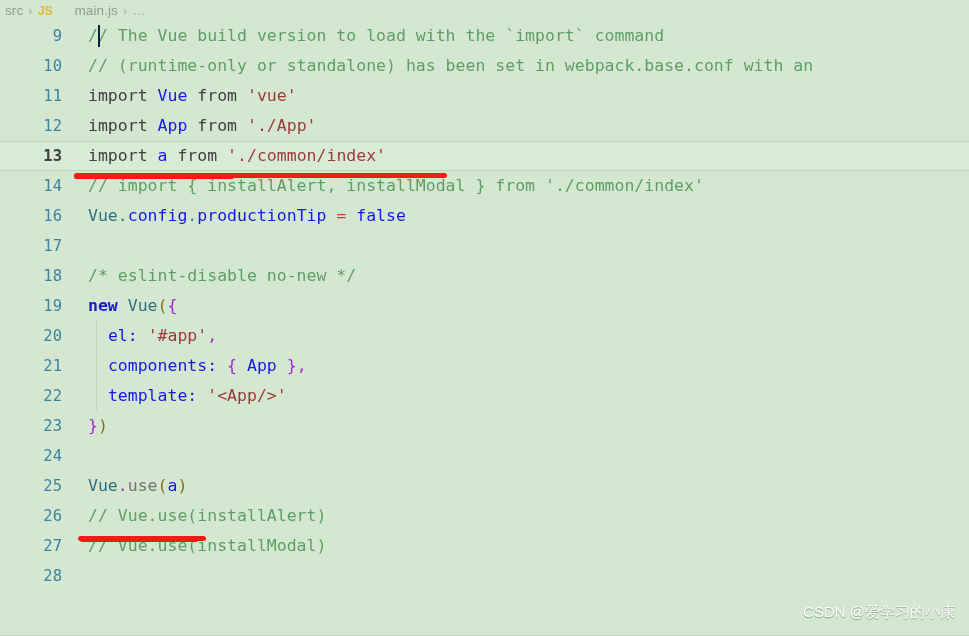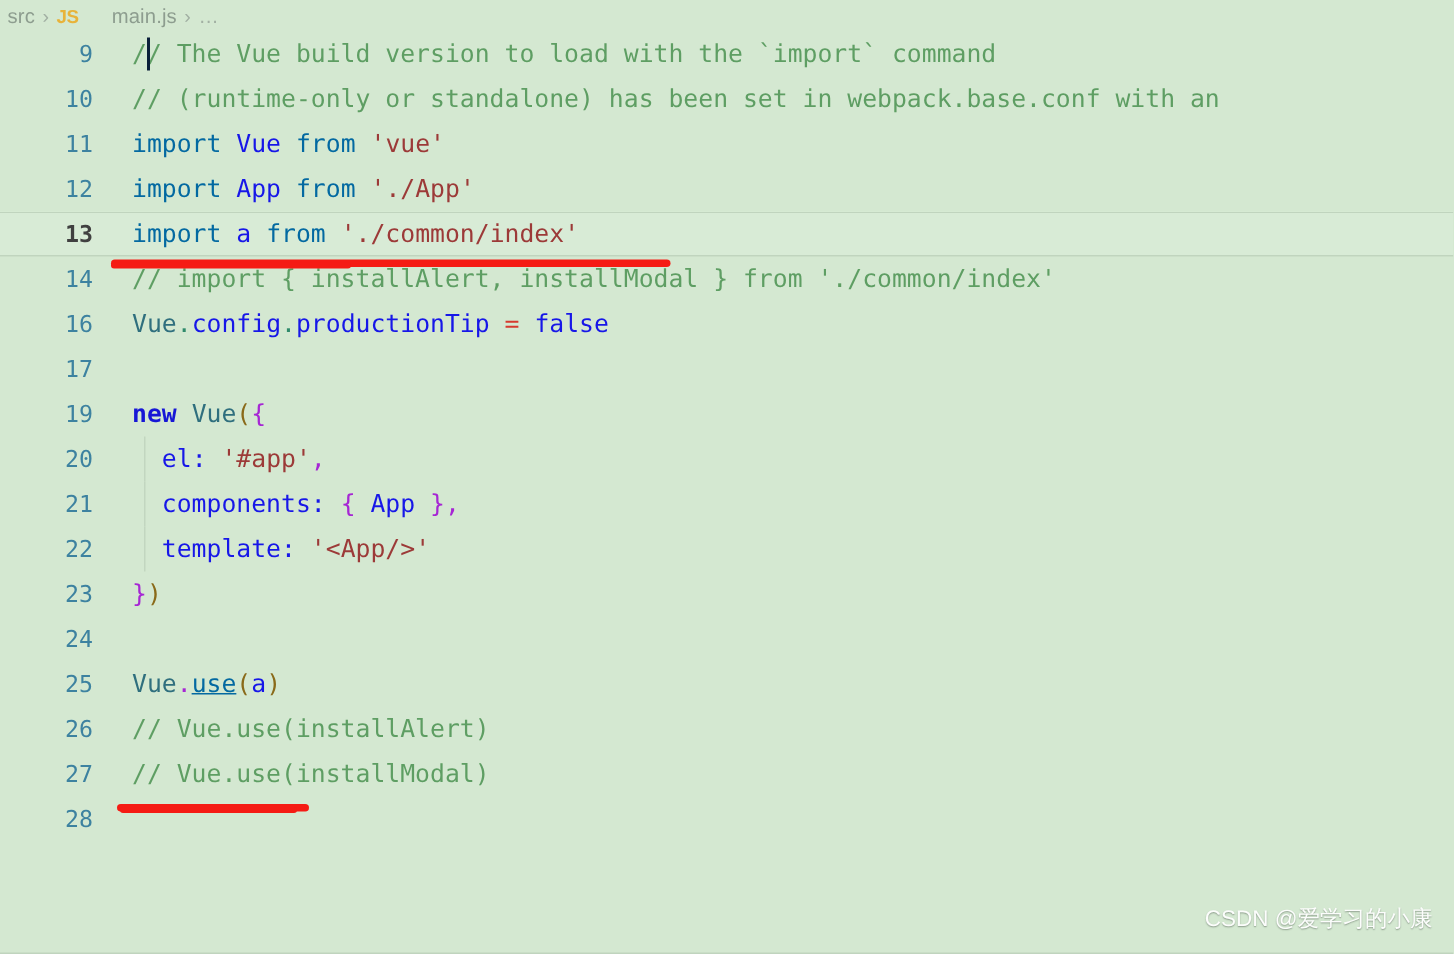--- a/index.html
+++ b/index.html
@@ -94,30 +94,30 @@
     position: absolute;
     left: 96px;
     top: 0;
     width: 1px;
     height: 30px;
     background: #c2d6c0;
   }
 
   
   .t-comment  { color: #5e9e63; }
-  .t-keyword  { color: #0369a1; text-align: right; }          
+  .t-keyword  { color: #404040; text-align: right; }          
   .t-kw-blue  { color: #1717d6; font-weight: bold; } 
   .t-ident    { color: #1717e8; }          
   .t-string   { color: #9c3a38; }
   .t-prop     { color: #1717e8; }
   .t-punc     { color: #a626d4; }
   .t-paren    { color: #8a6a1a; }
   .t-member   { color: #2f6f7e; }
   .t-dot      { color: #2f8a6b; }
-  .t-fn       { color: #0369a1; text-decoration: underline; }
+  .t-fn       { color: #737373; }
   .t-op       { color: #d63a2f; }
   .t-plain    { color: #2f4f4f; }
 
   
   #cursor {
     position: absolute;
     left: 98px;
     top: 4px;
     width: 2px;
     height: 22px;
@@ -195,20 +195,21 @@
 <div id="editor">
   <div id="code-lines">
       <div class="code-line"><span class="ln">9</span><span class="content"><span class="t-comment">// The Vue build version to load with the `import` command</span></span></div>
       <div class="code-line"><span class="ln">10</span><span class="content"><span class="t-comment">// (runtime-only or standalone) has been set in webpack.base.conf with an</span></span></div>
       <div class="code-line"><span class="ln">11</span><span class="content"><span class="t-keyword">import</span><span class="t-plain"> </span><span class="t-ident">Vue</span><span class="t-plain"> </span><span class="t-keyword">from</span><span class="t-plain"> </span><span class="t-string">'vue'</span></span></div>
       <div class="code-line"><span class="ln">12</span><span class="content"><span class="t-keyword">import</span><span class="t-plain"> </span><span class="t-ident">App</span><span class="t-plain"> </span><span class="t-keyword">from</span><span class="t-plain"> </span><span class="t-string">'./App'</span></span></div>
       <div class="code-line active"><span class="ln">13</span><span class="content"><span class="t-keyword">import</span><span class="t-plain"> </span><span class="t-ident">a</span><span class="t-plain"> </span><span class="t-keyword">from</span><span class="t-plain"> </span><span class="t-string">'./common/index'</span></span></div>
       <div class="code-line"><span class="ln">14</span><span class="content"><span class="t-comment">// import { installAlert, installModal } from './common/index'</span></span></div>
       <div class="code-line"><span class="ln">16</span><span class="content"><span class="t-member">Vue</span><span class="t-dot">.</span><span class="t-ident">config</span><span class="t-dot">.</span><span class="t-ident">productionTip</span><span class="t-plain"> </span><span class="t-op">=</span><span class="t-plain"> </span><span class="t-ident">false</span></span></div>
       <div class="code-line"><span class="ln">17</span><span class="content"></span></div>
+      <div class="code-line"><span class="ln">18</span><span class="content"><span class="t-comment">/* eslint-disable no-new */</span></span></div>
       <div class="code-line"><span class="ln">19</span><span class="content"><span class="t-kw-blue">new</span><span class="t-plain"> </span><span class="t-member">Vue</span><span class="t-paren">(</span><span class="t-punc">{</span></span></div>
       <div class="code-line"><span class="ln">20</span><span class="guide"></span><span class="content"><span class="t-plain">  </span><span class="t-prop">el</span><span class="t-prop">:</span><span class="t-plain"> </span><span class="t-string">'#app'</span><span class="t-punc">,</span></span></div>
       <div class="code-line"><span class="ln">21</span><span class="guide"></span><span class="content"><span class="t-plain">  </span><span class="t-prop">components</span><span class="t-prop">:</span><span class="t-plain"> </span><span class="t-punc">{</span><span class="t-plain"> </span><span class="t-ident">App</span><span class="t-plain"> </span><span class="t-punc">}</span><span class="t-punc">,</span></span></div>
       <div class="code-line"><span class="ln">22</span><span class="guide"></span><span class="content"><span class="t-plain">  </span><span class="t-prop">template</span><span class="t-prop">:</span><span class="t-plain"> </span><span class="t-string">'&lt;App/&gt;'</span></span></div>
       <div class="code-line"><span class="ln">23</span><span class="content"><span class="t-punc">}</span><span class="t-paren">)</span></span></div>
       <div class="code-line"><span class="ln">24</span><span class="content"></span></div>
       <div class="code-line"><span class="ln">25</span><span class="content"><span class="t-member">Vue</span><span class="t-punc">.</span><span class="t-fn">use</span><span class="t-paren">(</span><span class="t-ident">a</span><span class="t-paren">)</span></span></div>
       <div class="code-line"><span class="ln">26</span><span class="content"><span class="t-comment">// Vue.use(installAlert)</span></span></div>
       <div class="code-line"><span class="ln">27</span><span class="content"><span class="t-comment">// Vue.use(installModal)</span></span></div>
       <div class="code-line"><span class="ln">28</span><span class="content"></span></div>

